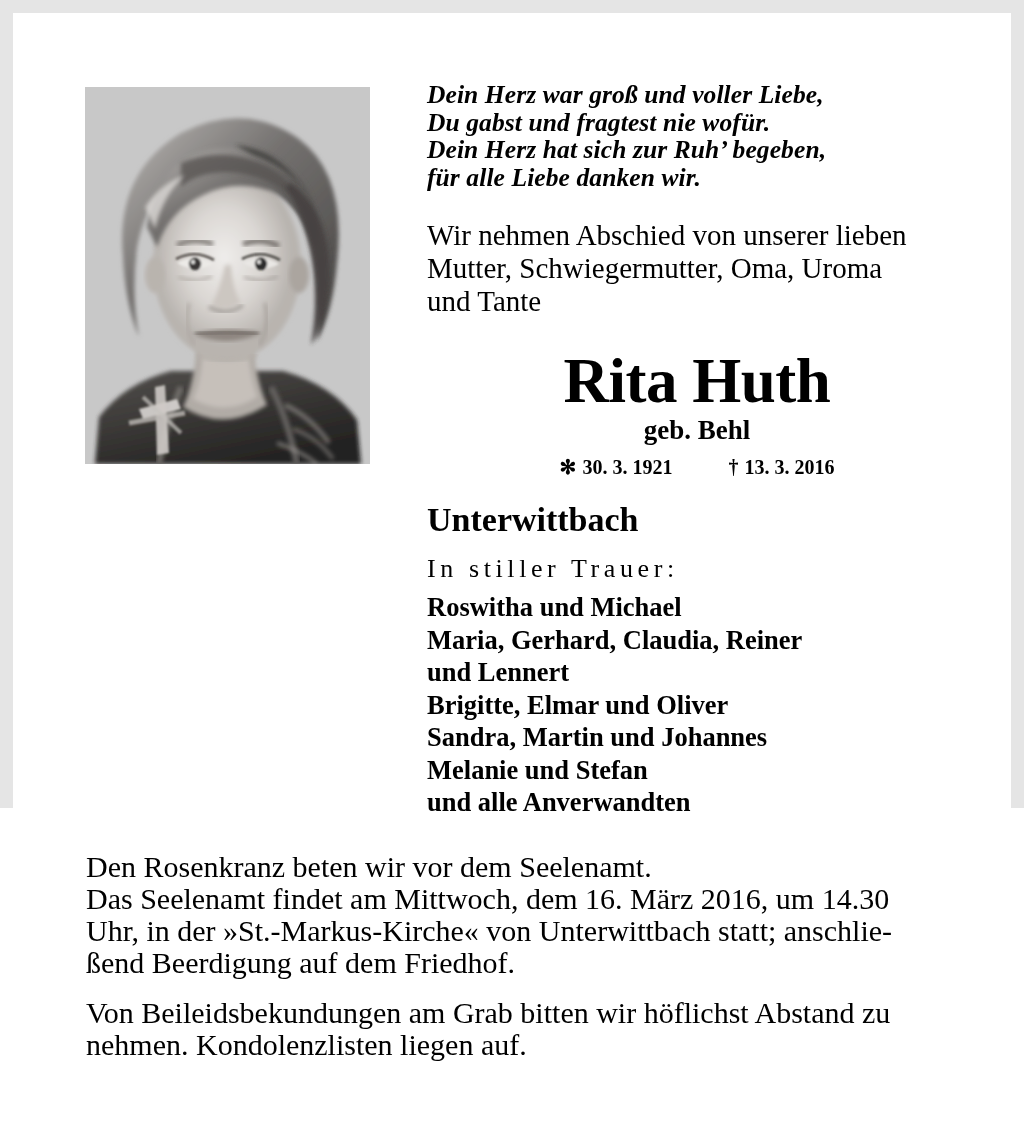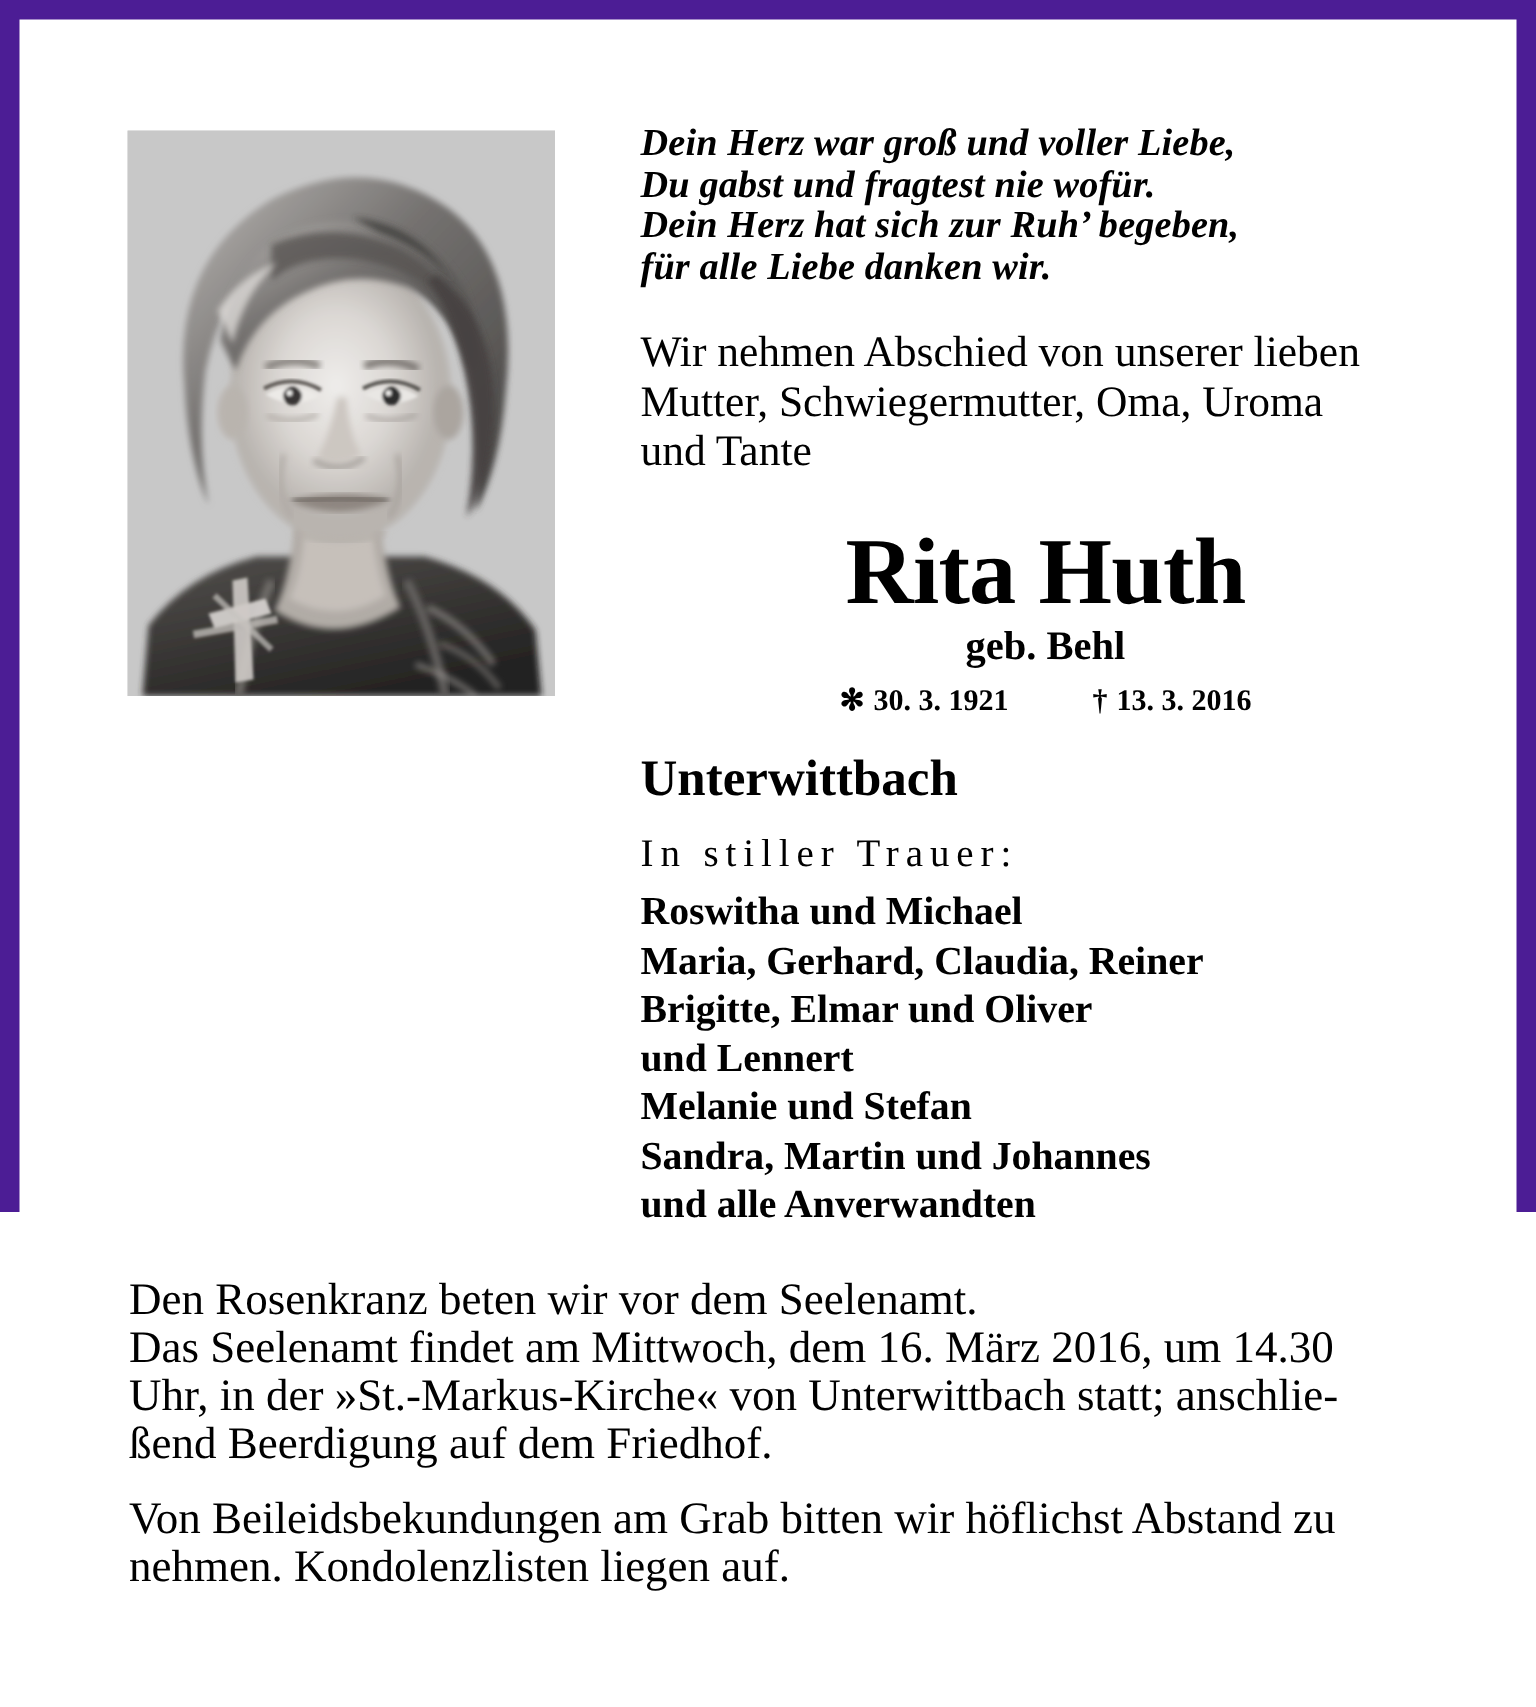--- a/index.html
+++ b/index.html
@@ -14,21 +14,21 @@
     font-family: "Liberation Serif", "DejaVu Serif", serif;
     color: #000000;
   }
 
   
   #obituary-frame {
     position: absolute;
     left: 0; top: 0;
     width: 1024px;
     height: 808px;
-    background: #4c1d95;
+    background: #e5e5e5;
     box-sizing: border-box;
   }
   #obituary-card {
     position: absolute;
     left: 13px;
     top: 13px;
     width: 998px;
     height: 1094px;
     background: #ffffff;
     box-sizing: border-box;
@@ -262,24 +262,24 @@
         <span class="date-died"><span class="sym">†</span><span>13. 3. 2016</span></span>
       </div>
 
       <div class="hometown">Unterwittbach</div>
 
       <div class="mourn-heading">In stiller Trauer:</div>
 
       <div class="mourners">
         <div>Roswitha und Michael</div>
         <div>Maria, Gerhard, Claudia, Reiner</div>
+        <div>und Lennert</div>
         <div>Brigitte, Elmar und Oliver</div>
-        <div>und Lennert</div>
+        <div>Sandra, Martin und Johannes</div>
         <div>Melanie und Stefan</div>
-        <div>Sandra, Martin und Johannes</div>
         <div>und alle Anverwandten</div>
       </div>
     </div>
 
     <div id="notice-footer">
       <div class="para-service">
         <div class="line">Den Rosenkranz beten wir vor dem Seelenamt.</div>
         <div class="line">Das Seelenamt findet am Mittwoch, dem 16. März 2016, um 14.30</div>
         <div class="line">Uhr, in der »St.-Markus-Kirche« von Unterwittbach statt; anschlie-</div>
         <div class="line">ßend Beerdigung auf dem Friedhof.</div>

